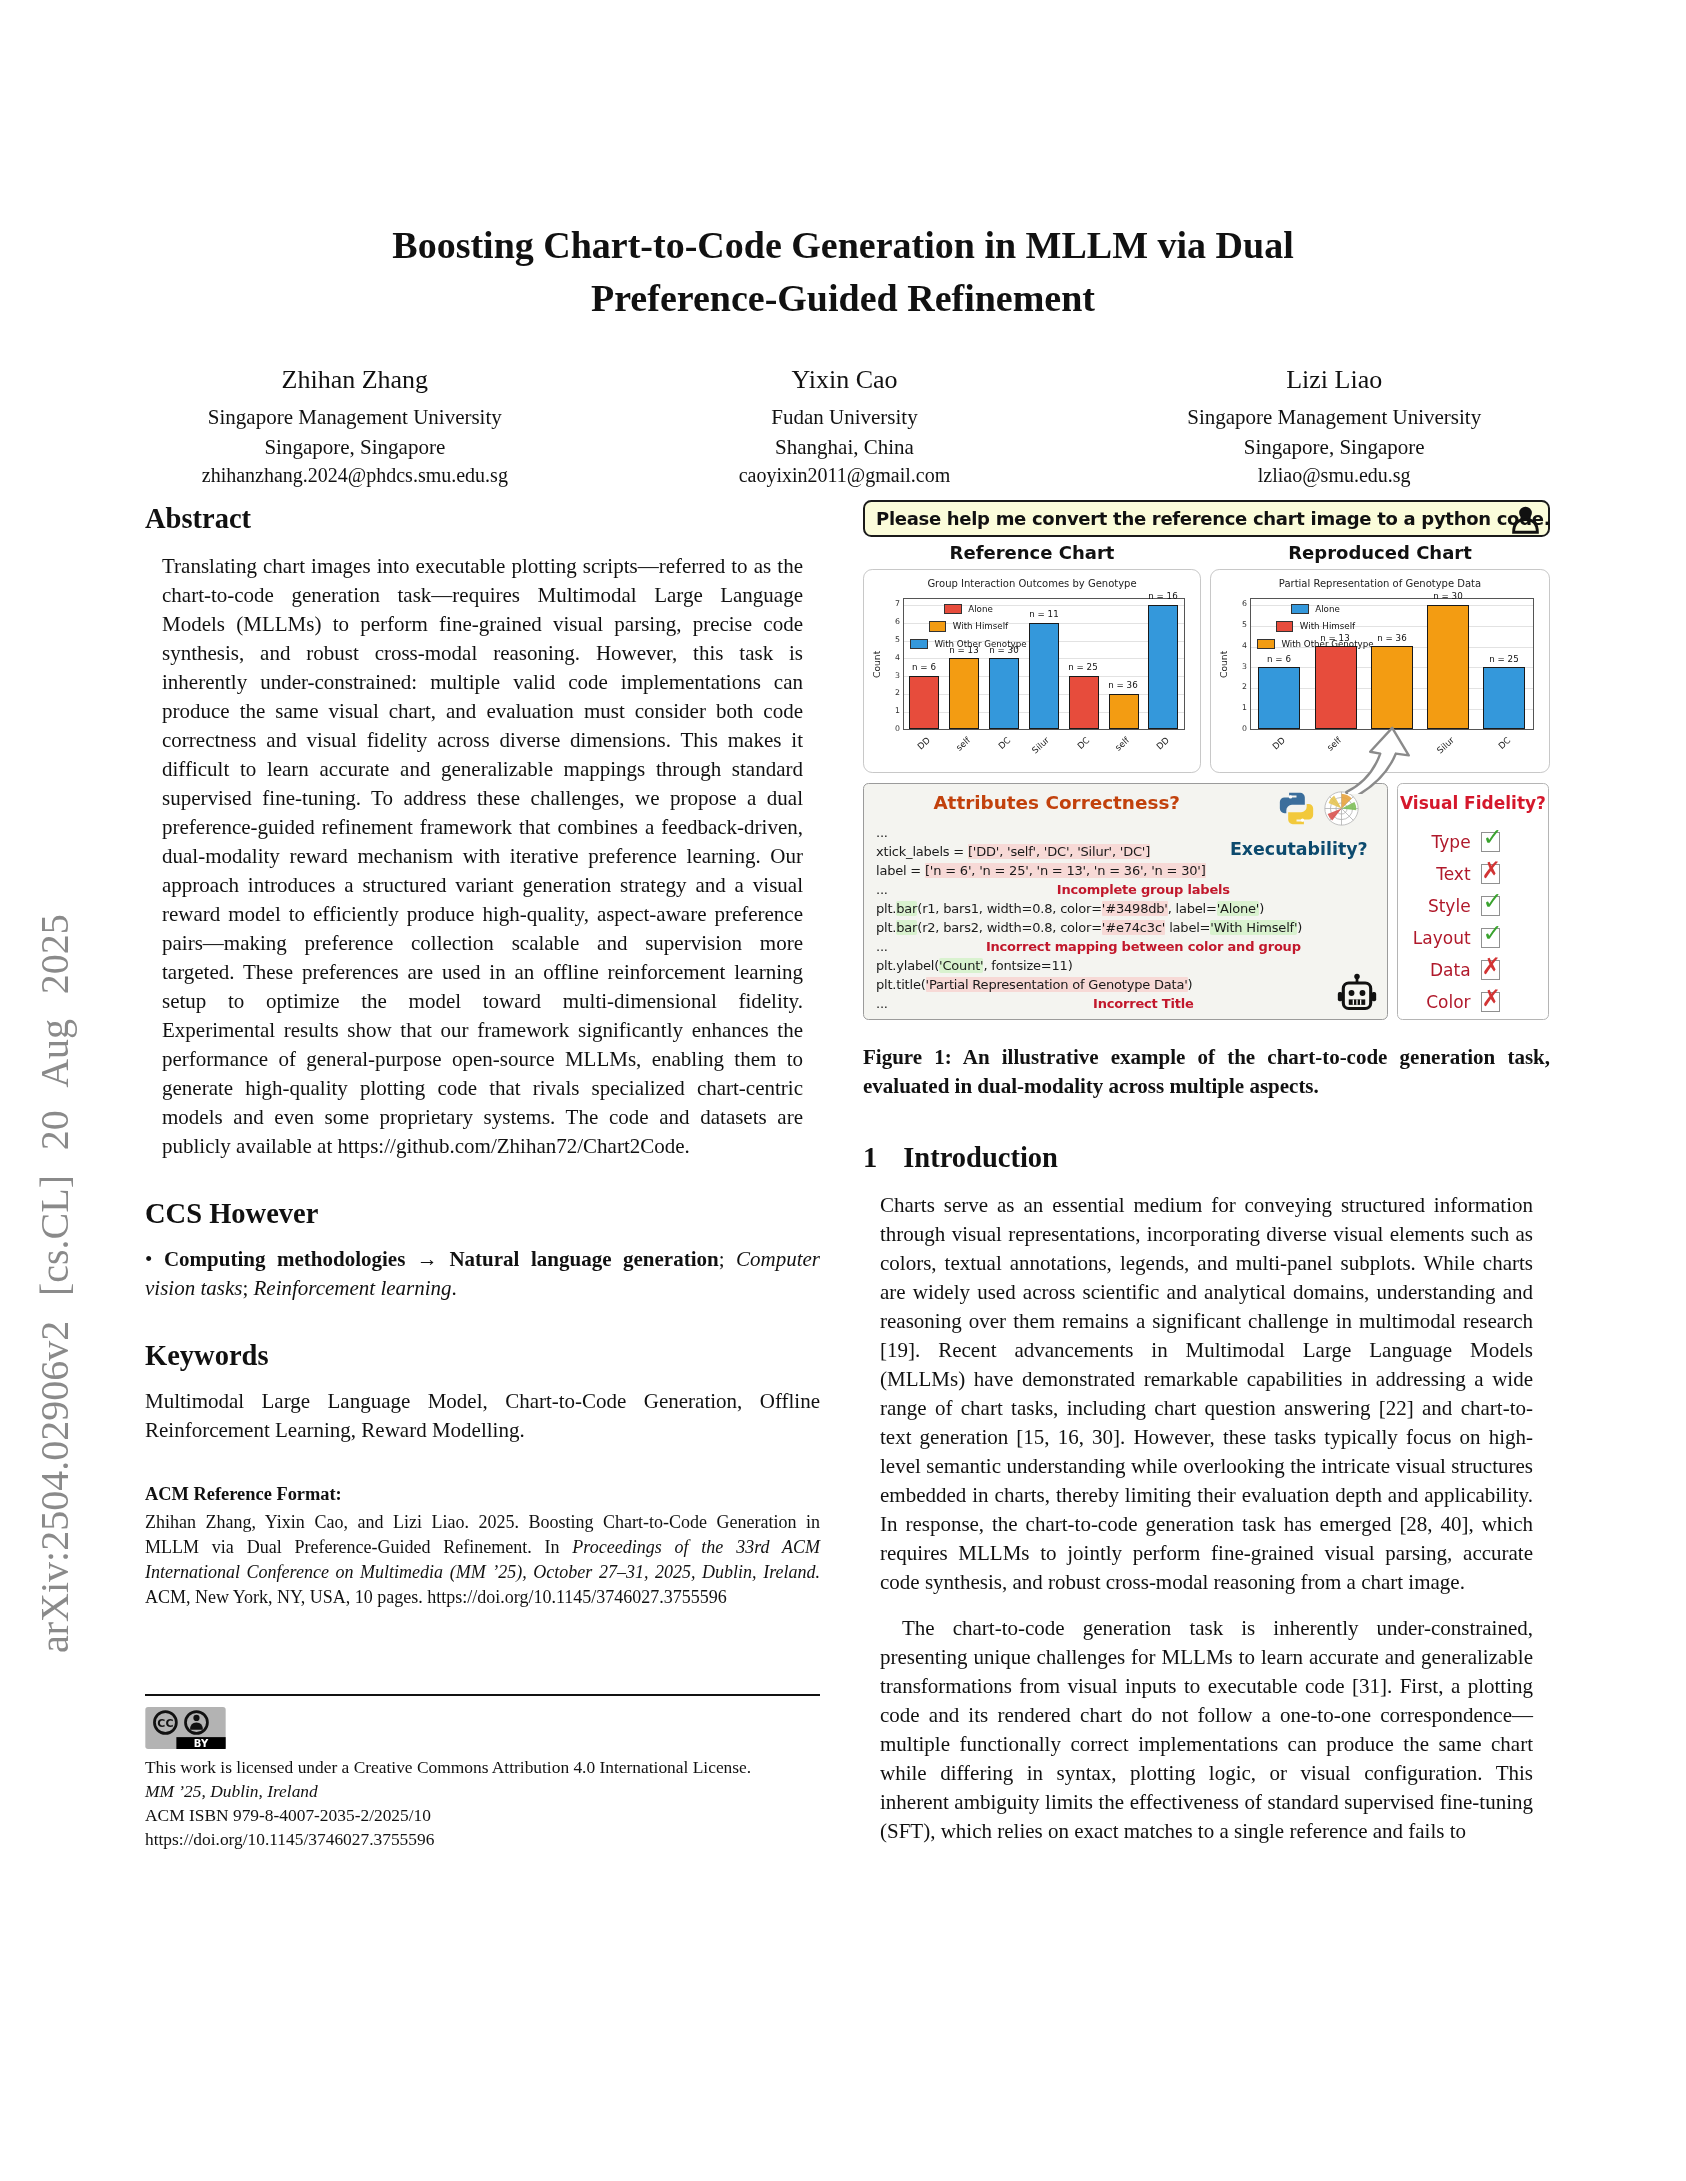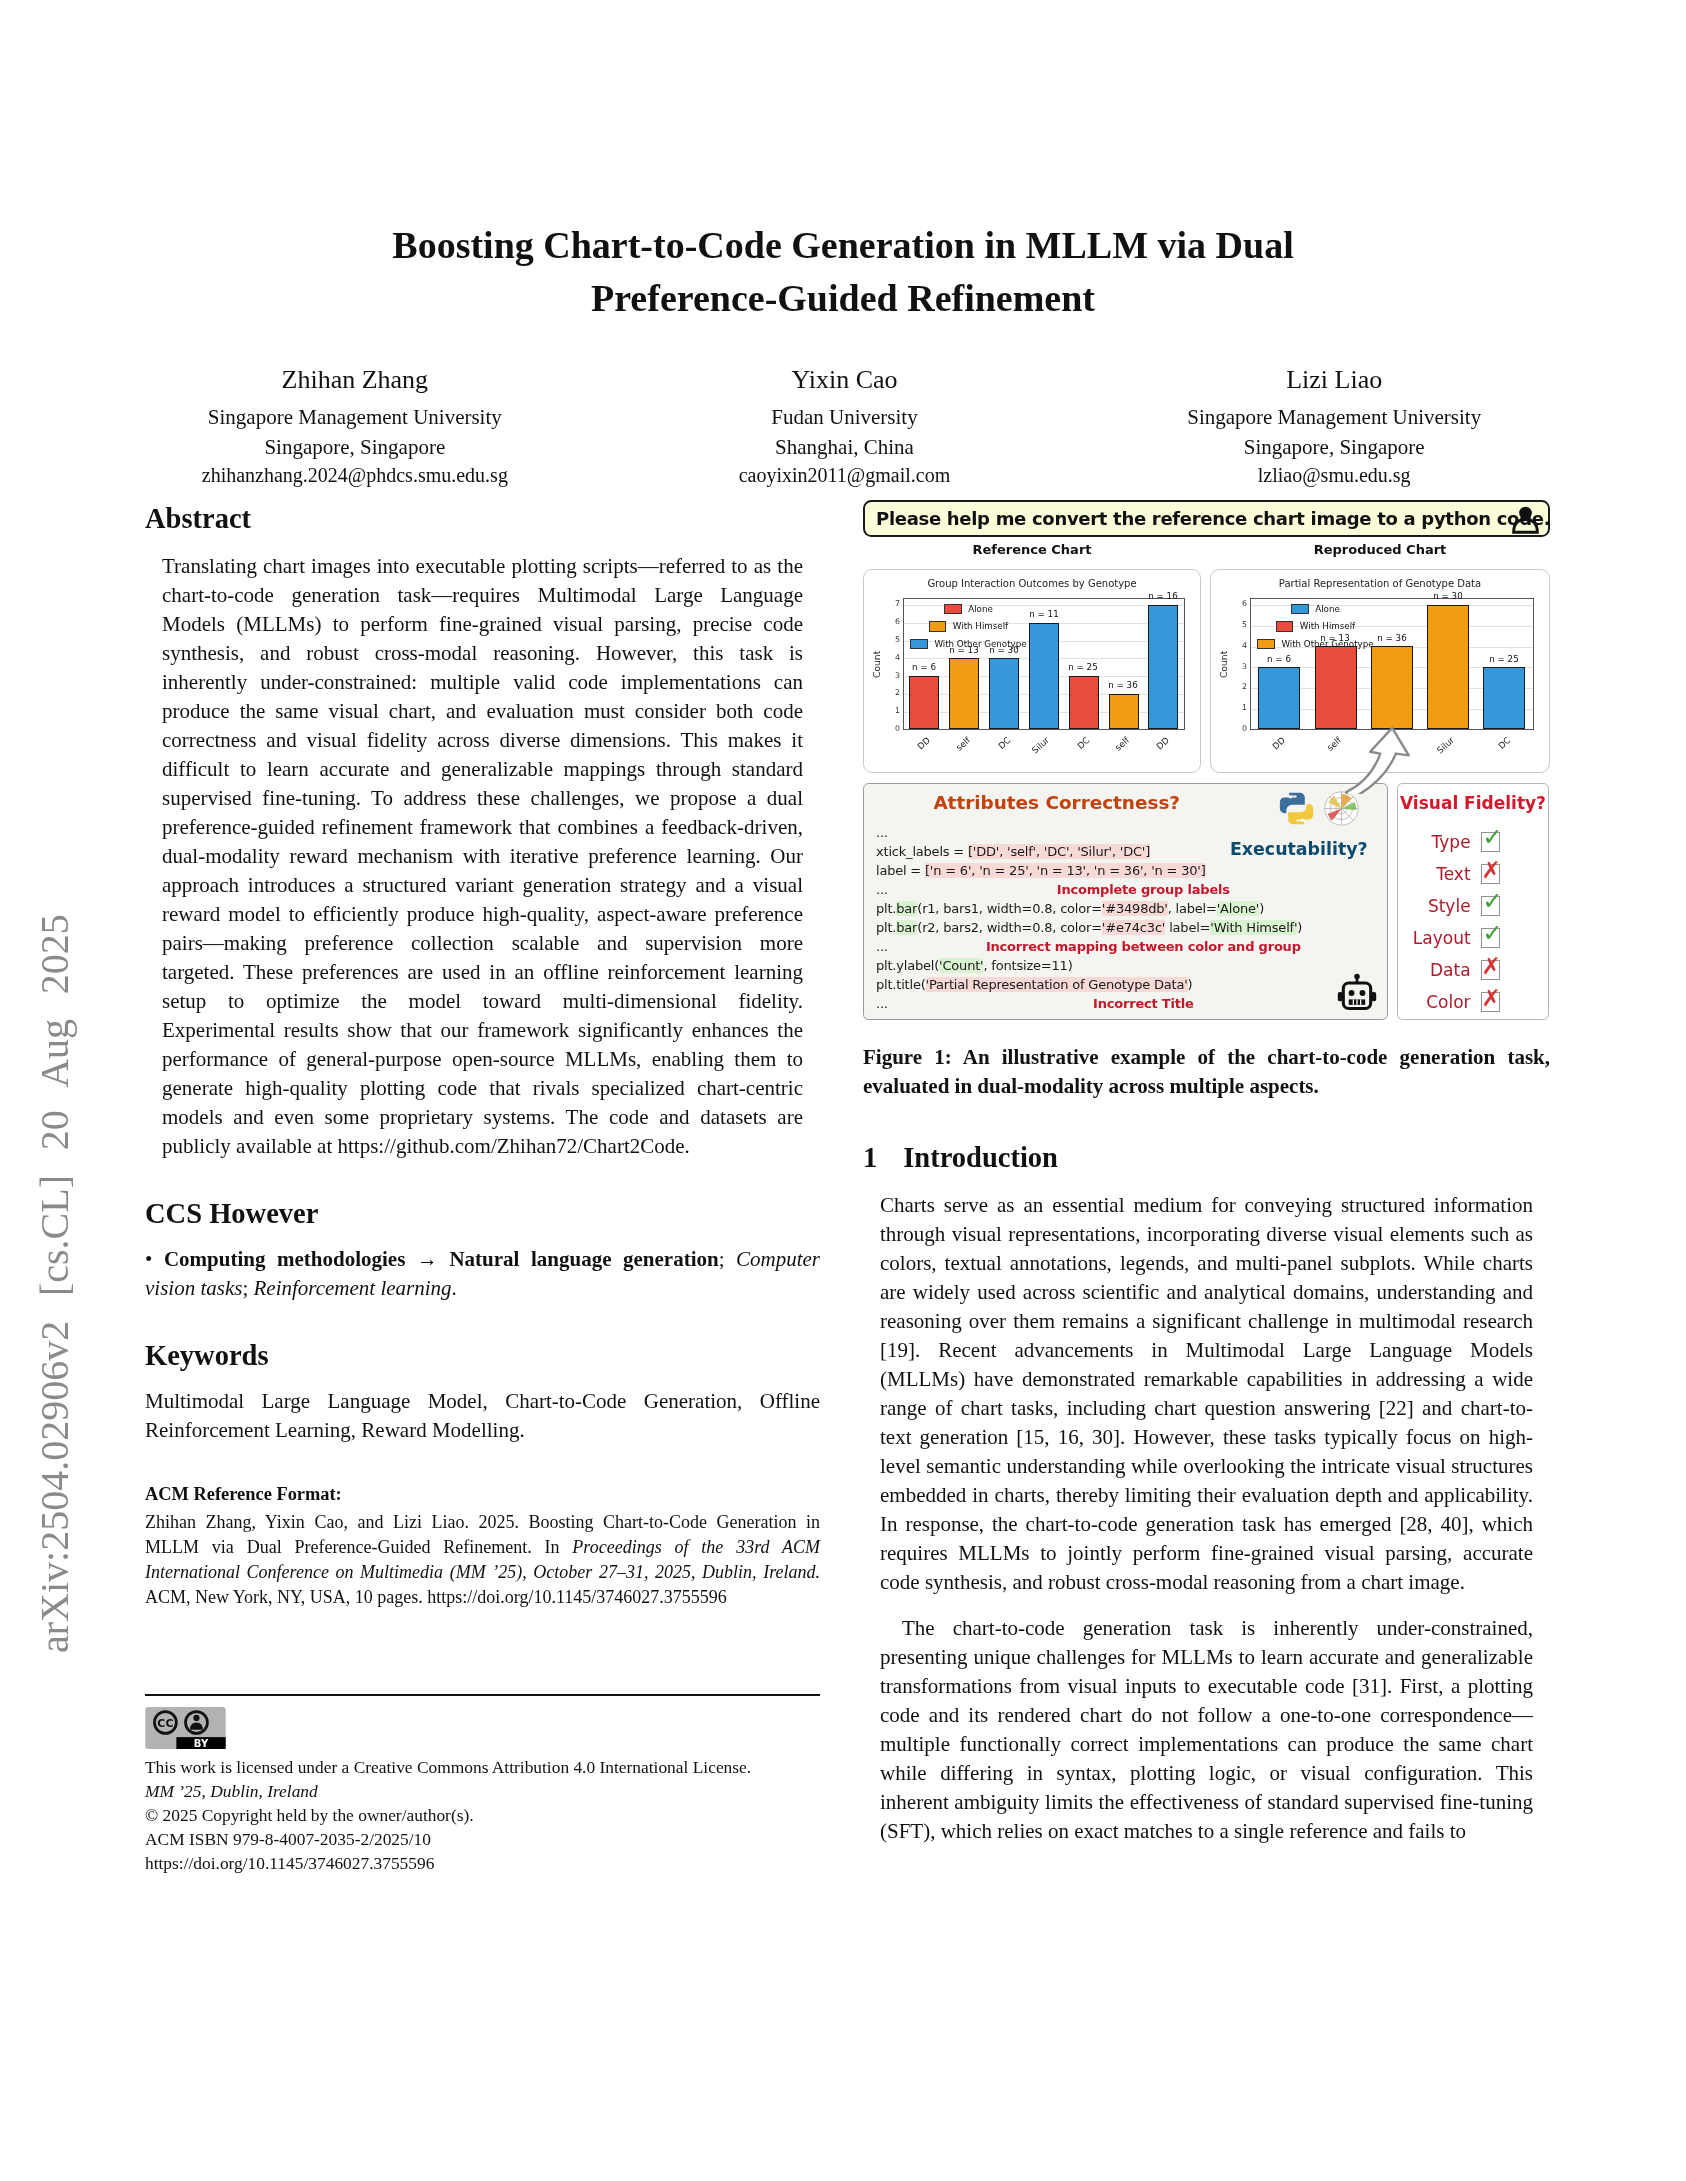--- a/index.html
+++ b/index.html
@@ -33,21 +33,21 @@
   .license p{margin:0;}
   .it{font-style:italic;}
   .bd{font-weight:bold;}
   
   .figure{position:relative;height:525px;font-family:"DejaVu Sans",sans-serif;}
   .banner{position:absolute;top:3.7px;left:0;width:687px;height:37px;background:#fbfcda;
           border:2.3px solid #1a1a1a;border-radius:8.3px;box-sizing:border-box;
           display:flex;align-items:center;padding:0 42px 0 11px;}
   .banner .prompt{font-size:18px;font-weight:bold;letter-spacing:-0.3px;white-space:nowrap;}
   .user-ic{position:absolute;right:7.3px;top:2.8px;}
-  .chart-head{position:absolute;top:46px;text-align:center;font-size:13px;font-weight:bold;}
+  .chart-head{position:absolute;top:46px;text-align:center;font-size:18px;font-weight:bold;}
   .chart-head.ref{left:0;width:338px;}
   .chart-head.rep{left:347px;width:340px;}
   .chart-card{position:absolute;top:73px;height:204px;background:#fff;border:1.8px solid #c8c8c8;
               border-radius:9.2px;box-sizing:border-box;}
   .chart-card.c0{left:0;width:338px;}
   .chart-card.c1{left:347px;width:340px;}
   .chart-title{position:absolute;top:8.3px;left:0;right:0;text-align:center;font-size:10px;color:#222;}
   .plot{position:absolute;left:39px;right:14.7px;top:27.5px;height:130px;border:0.9px solid #555;background:#fff;}
   .ylabel{position:absolute;left:-33px;top:calc(50% + 14.7px);transform:rotate(-90deg);
           transform-origin:left top;font-size:9.2px;color:#222;}
@@ -150,21 +150,20 @@
       <circle cx="56" cy="17" r="12" fill="none" stroke="#111" stroke-width="3"></circle>
       <circle cx="56" cy="12" r="3.4" fill="#111"></circle>
       <path d="M49 25 q0 -8 7 -8 q7 0 7 8 Z" fill="#111"></path>
       <rect x="34" y="33" width="54" height="13" fill="#000"></rect>
       <text x="61" y="43.5" text-anchor="middle" font-size="11" font-weight="bold" font-family="DejaVu Sans" fill="#fff">BY</text>
     </svg>
 
     <div class="license">
       <p>This work is licensed under a Creative Commons Attribution 4.0 International License.</p>
       <p class="it">MM ’25, Dublin, Ireland</p>
-      <p>© 2025 Copyright held by the owner/author(s).</p>
       <p>ACM ISBN 979-8-4007-2035-2/2025/10</p>
       <p><a>https://doi.org/10.1145/3746027.3755596</a></p>
     </div>
   </div>
 
   <div class="col-right">
     <div class="figure">
 
       <div class="banner">
         <span class="prompt">Please help me convert the reference chart image to a python code.</span>

